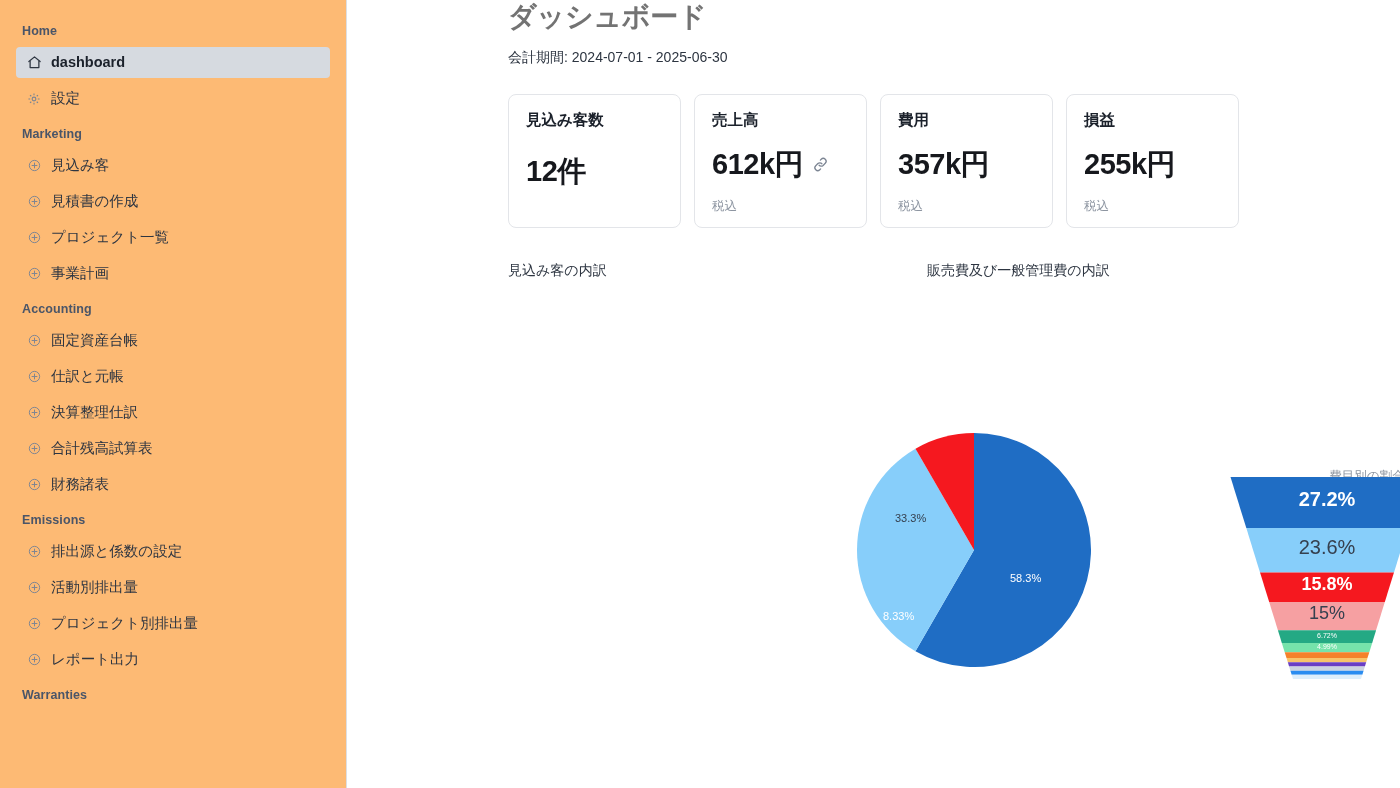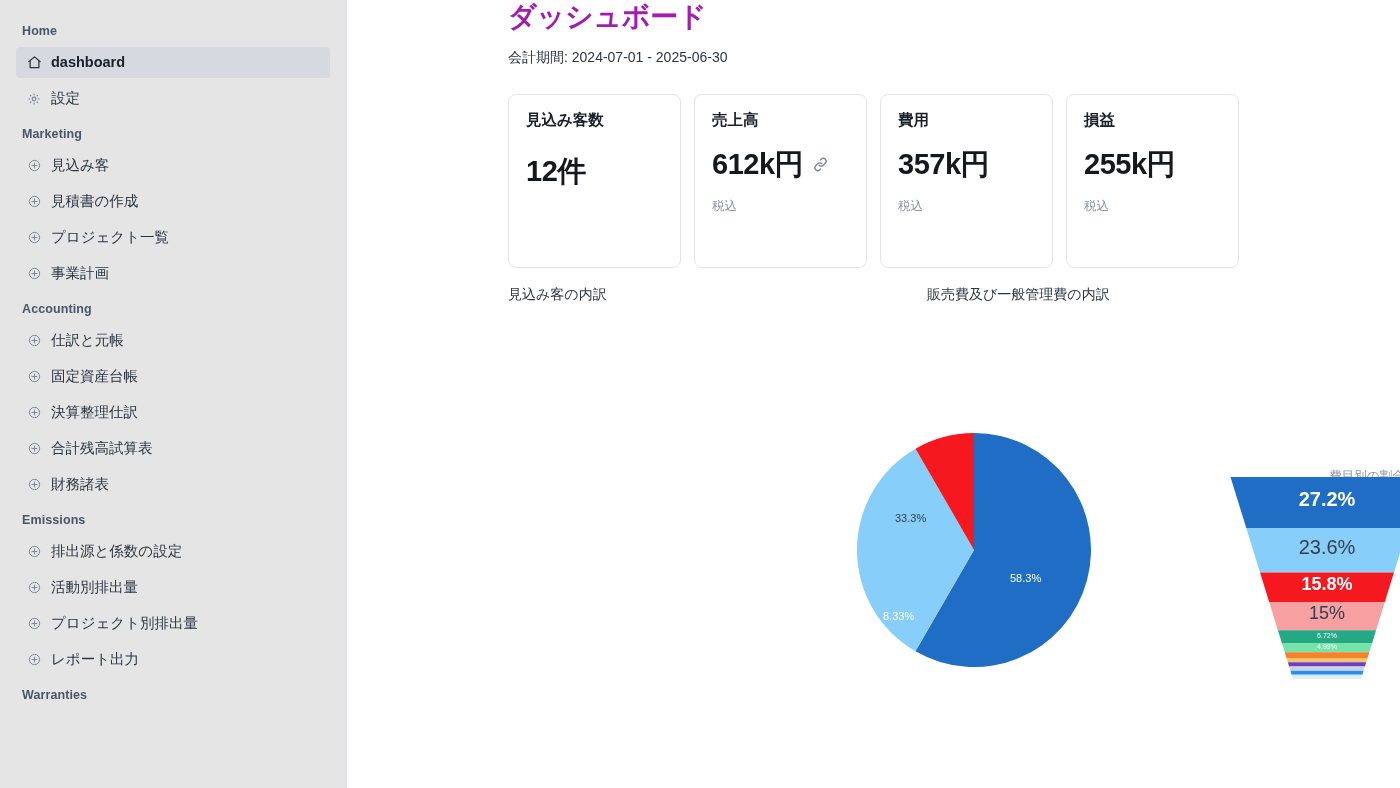--- a/index.html
+++ b/index.html
@@ -7,21 +7,21 @@
     width: 1400px; height: 788px;
     background: #ffffff;
     font-family: "Liberation Sans", "DejaVu Sans", sans-serif;
     overflow: hidden;
   }
   #app { display: flex; width: 1400px; height: 788px; }
 
   
   #sidebar {
     width: 347px; height: 788px;
-    background: #e5e5e5;
+    background: #fdba74;
     border-right: 1px solid #dcdfe4;
     padding: 0 16px;
     overflow: hidden;
     flex: 0 0 347px;
   }
   .nav-section-title {
     font-size: 12.5px;
     font-weight: 700;
     color: #4a5568;
     letter-spacing: 0.1px;
@@ -61,39 +61,39 @@
   #main {
     flex: 1 1 auto;
     position: relative;
     background: #ffffff;
     padding-left: 161px;
     overflow: hidden;
   }
   #page-title {
     font-size: 28px;
     font-weight: 700;
-    color: #a21caf;
+    color: #737373;
     line-height: 1.1;
     padding-top: 2px;
     letter-spacing: -0.2px;
   }
   #period {
     font-size: 14px;
     color: #2d3541;
     margin-top: 16px;
   }
 
   
   #kpi-row { display: flex; gap: 13px; margin-top: 27px; }
   .kpi-card {
     background: #ffffff;
     border: 1px solid #e3e5e9;
     border-radius: 8px;
     width: 173px;
-    height: 174px;
+    height: 134px;
     padding: 16px 17px 0 17px;
     position: relative;
   }
   .kpi-title {
     font-size: 15.5px;
     font-weight: 700;
     color: #1b212b;
     line-height: 1.2;
   }
   .kpi-value-row {
@@ -109,21 +109,21 @@
   }
   .kpi-link-icon { color: #7c8593; display: flex; align-items: center; }
   .kpi-sub {
     font-size: 12.5px;
     color: #8d95a1;
     margin-top: 19px;
   }
   .kpi-card.lead .kpi-value-row { margin-top: 28px; }
 
   
-  #caption-row { position: relative; height: 20px; margin-top: 18px; }
+  #caption-row { position: relative; height: 20px; margin-top: 34px; }
   .section-caption {
     position: absolute;
     font-size: 14px;
     color: #2d3541;
     top: 0;
   }
   #caption-pie { left: 0; }
   #caption-funnel { left: 378px; padding-left: 41px; }
 
   
@@ -237,30 +237,30 @@
         <span class="nav-label">事業計画</span>
       </div>
       <div class="nav-section-title">Accounting</div>
       <div class="nav-item">
         <span class="nav-icon">
           <svg width="13" height="13" viewBox="0 0 24 24" fill="none" stroke="currentColor" stroke-width="1.8">
             <circle cx="12" cy="12" r="9.5"></circle>
             <path d="M12 7.5v9M7.5 12h9" stroke-linecap="round"></path>
           </svg>
         </span>
+        <span class="nav-label">固定資産台帳</span>
+      </div>
+      <div class="nav-item">
+        <span class="nav-icon">
+          <svg width="13" height="13" viewBox="0 0 24 24" fill="none" stroke="currentColor" stroke-width="1.8">
+            <circle cx="12" cy="12" r="9.5"></circle>
+            <path d="M12 7.5v9M7.5 12h9" stroke-linecap="round"></path>
+          </svg>
+        </span>
         <span class="nav-label">仕訳と元帳</span>
-      </div>
-      <div class="nav-item">
-        <span class="nav-icon">
-          <svg width="13" height="13" viewBox="0 0 24 24" fill="none" stroke="currentColor" stroke-width="1.8">
-            <circle cx="12" cy="12" r="9.5"></circle>
-            <path d="M12 7.5v9M7.5 12h9" stroke-linecap="round"></path>
-          </svg>
-        </span>
-        <span class="nav-label">固定資産台帳</span>
       </div>
       <div class="nav-item">
         <span class="nav-icon">
           <svg width="13" height="13" viewBox="0 0 24 24" fill="none" stroke="currentColor" stroke-width="1.8">
             <circle cx="12" cy="12" r="9.5"></circle>
             <path d="M12 7.5v9M7.5 12h9" stroke-linecap="round"></path>
           </svg>
         </span>
         <span class="nav-label">決算整理仕訳</span>
       </div>

